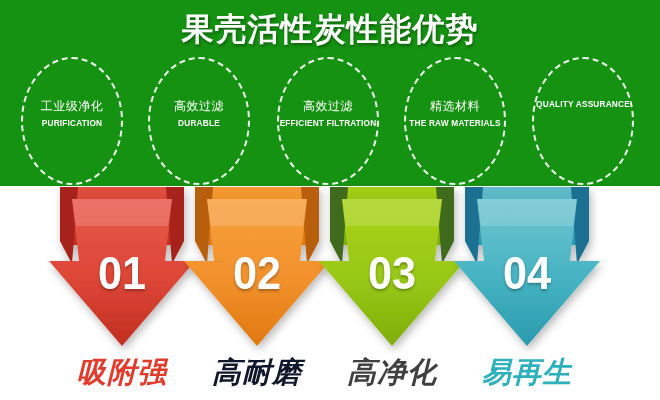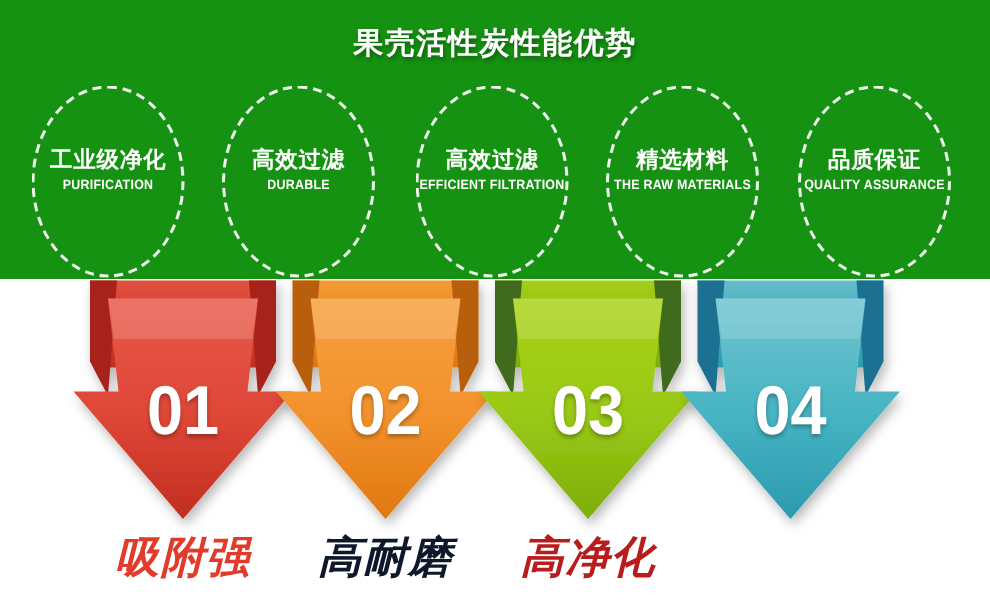--- a/index.html
+++ b/index.html
@@ -26,21 +26,21 @@
     background: #159211;
   }
 
   .title {
     position: absolute;
     left: 0;
     top: 11px;
     width: 660px;
     text-align: center;
     color: #ffffff;
-    font-size: 20px;
+    font-size: 32px;
     font-weight: bold;
     letter-spacing: 1px;
     line-height: 36px;
     text-shadow: 1px 2px 3px rgba(0,0,0,0.35);
     white-space: nowrap;
   }
 
   
   .badges {
     position: absolute;
@@ -60,22 +60,22 @@
   }
   .badge-inner {
     position: absolute;
     left: -12px;
     right: -12px;
     top: 38px;
     text-align: center;
   }
   .badge-cn {
     color: #ffffff;
-    font-size: 15px;
-    font-weight: bold;
+    font-size: 12px;
+    font-weight: normal;
     line-height: 19px;
     letter-spacing: 0.5px;
     white-space: nowrap;
   }
   .badge-en {
     color: #ffffff;
     font-size: 9px;
     font-weight: bold;
     line-height: 14px;
     letter-spacing: 0.2px;
@@ -179,21 +179,20 @@
 
       <div class="badge b4">
         <div class="badge-inner">
           <div class="badge-cn">精选材料</div>
           <div class="badge-en">THE RAW MATERIALS</div>
         </div>
       </div>
 
       <div class="badge b5">
         <div class="badge-inner">
-          <div class="badge-cn">品质保证</div>
           <div class="badge-en">QUALITY ASSURANCE</div>
         </div>
       </div>
 
     </div>
   </div>
 
   <div class="arrows">
 
     <div class="arrow-unit a1">
@@ -270,21 +269,21 @@
         </defs>
         <g filter="url(#f3)">
           <path class="p-banner" d="M13,1 L137,1 L131,59 L19,59 Z" fill="url(#g3ban)"></path>
           <path class="p-fold" d="M13,1 L31,1 L25,78 L13,55 Z" fill="#3f6b1c"></path>
           <path class="p-fold" d="M137,1 L119,1 L125,78 L137,55 Z" fill="#3f6b1c"></path>
           <path class="p-body" d="M25,13 L125,13 L118,75 L148,75 L75,160 L2,75 L32,75 Z" fill="url(#g3body)"></path>
         </g>
         <path class="p-gloss" d="M25,13 L125,13 L121,40 L29,40 Z" opacity="0.16" fill="#ffffff"></path>
       </svg>
       <div class="num">03</div>
-      <div class="arrow-label" style="color: #b91c1c;">高净化</div>
+      <div class="arrow-label" style="color: #404040;">高净化</div>
     </div>
 
     <div class="arrow-unit a4">
       <svg class="arrow-svg" viewBox="0 0 150 170">
         <defs>
           <linearGradient id="g4body" x1="0" y1="0" x2="0" y2="1">
             <stop offset="0" class="s-light" stop-color="#6fc4cf"></stop>
             <stop offset="0.55" class="s-mid" stop-color="#45b3c2"></stop>
             <stop offset="1" class="s-dark" stop-color="#2b9aae"></stop>
           </linearGradient>
@@ -298,16 +297,17 @@
         </defs>
         <g filter="url(#f4)">
           <path class="p-banner" d="M13,1 L137,1 L131,59 L19,59 Z" fill="url(#g4ban)"></path>
           <path class="p-fold" d="M13,1 L31,1 L25,78 L13,55 Z" fill="#1c6f92"></path>
           <path class="p-fold" d="M137,1 L119,1 L125,78 L137,55 Z" fill="#1c6f92"></path>
           <path class="p-body" d="M25,13 L125,13 L118,75 L148,75 L75,160 L2,75 L32,75 Z" fill="url(#g4body)"></path>
         </g>
         <path class="p-gloss" d="M25,13 L125,13 L121,40 L29,40 Z" opacity="0.16" fill="#ffffff"></path>
       </svg>
       <div class="num">04</div>
+      <div class="arrow-label" style="color: rgb(47, 176, 189);">易再生</div>
     </div>
 
   </div>
 </div>
 
 </body></html>

